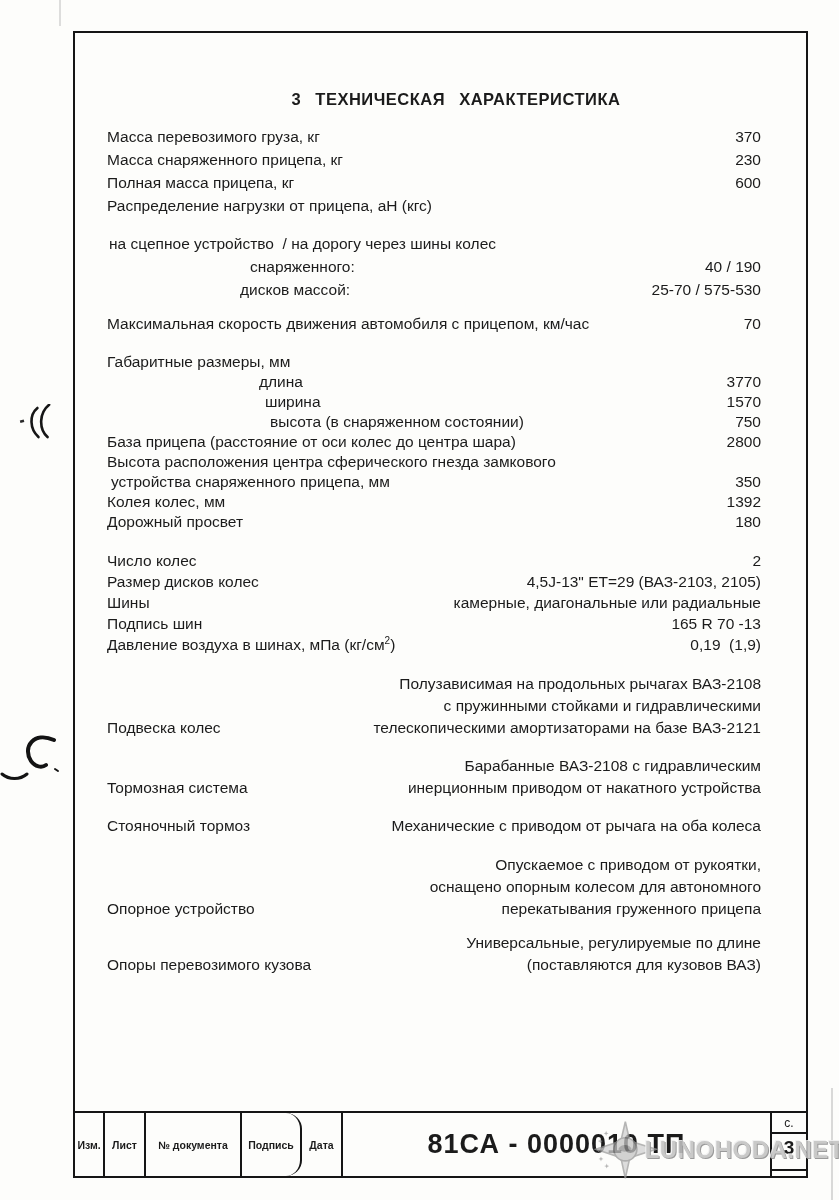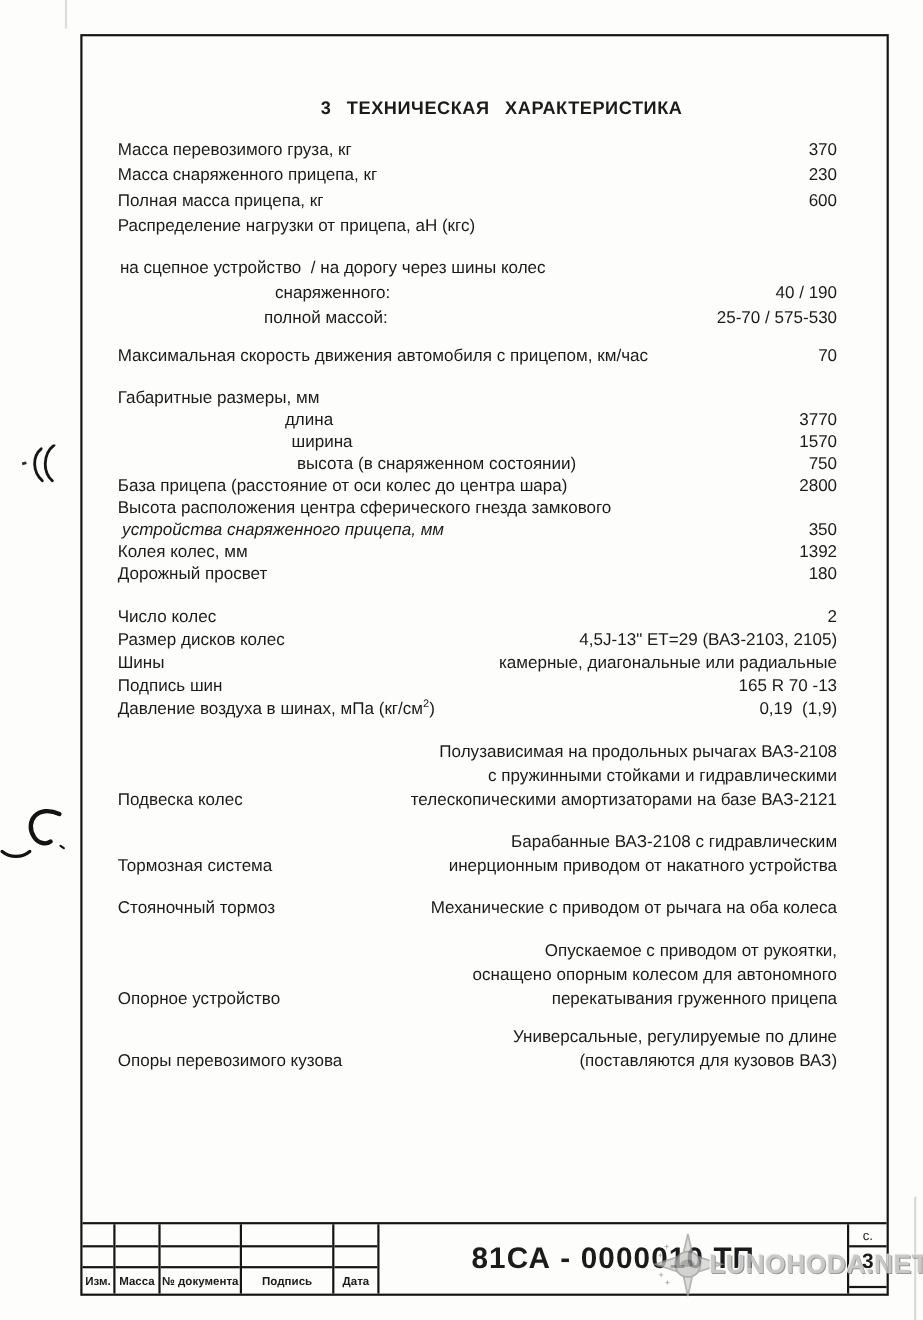--- a/index.html
+++ b/index.html
@@ -25,27 +25,27 @@
   .row2{display:flex;justify-content:space-between;align-items:flex-end;line-height:22px;}
   .lbl{white-space:pre;}
   .val{white-space:pre-line;text-align:right;}
   .lbl sup{font-size:10px;line-height:0;}
   .ind2{padding-left:2px;}
   .ind143{padding-left:143px;}
   .ind133{padding-left:133px;}
   .ind152{padding-left:152px;}
   .ind158{padding-left:158px;}
   .ind163{padding-left:163px;}
-  .ind4{padding-left:4px;font-style:italic;}
+  .ind4{padding-left:4px;}
 
   
   .tb{position:absolute;left:0;right:0;bottom:0;height:65px;border-top:2px solid #151515;
       display:flex;box-sizing:border-box;font-size:10.5px;}
-  .tcol{display:flex;flex-direction:column;border-right:2px solid #151515;box-sizing:border-box;}
-  .w30{width:30px;}.w41{width:41px;}.w88{width:74px;}.w61{width:84px;}.w41b{width:41px;}
+  .tcol{display:flex;flex-direction:row;border-right:2px solid #151515;box-sizing:border-box;}
+  .w30{width:30px;}.w41{width:41px;}.w88{width:96px;}.w61{width:60px;border-radius:16px;}.w41b{width:41px;}
   .tc1{height:21px;border-bottom:2px solid #151515;box-sizing:border-box;}
   .tc2{height:19px;border-bottom:2px solid #151515;box-sizing:border-box;}
   .tc3{flex:1;display:flex;align-items:center;justify-content:center;font-weight:bold;}
   .tb-center{flex:1;border-right:2px solid #151515;display:flex;align-items:center;justify-content:center;
       font-size:27px;font-weight:bold;letter-spacing:1px;box-sizing:border-box;}
   .tb-right{width:34px;display:flex;flex-direction:column;box-sizing:border-box;}
   .trc1{height:21px;border-bottom:2px solid #151515;display:flex;align-items:center;justify-content:center;
       font-size:12px;box-sizing:border-box;}
   .trc2{flex:1;display:flex;align-items:flex-start;justify-content:center;
       font-size:19px;font-weight:bold;padding-top:3px;box-sizing:border-box;border-bottom:2px solid #151515;margin-bottom:5px;}
@@ -113,21 +113,21 @@
     <div class="g lh23" style="top:199px">
       <div class="row">
         <span class="lbl ind2">на сцепное устройство  / на дорогу через шины колес</span>
         <span class="val"></span>
       </div>
       <div class="row">
         <span class="lbl ind143">снаряженного:</span>
         <span class="val">40 / 190</span>
       </div>
       <div class="row">
-        <span class="lbl ind133">полной массой:</span>
+        <span class="lbl ind133">дисков массой:</span>
         <span class="val">25-70 / 575-530</span>
       </div>
     </div>
 
     <div class="g lh23" style="top:279px">
       <div class="row">
         <span class="lbl">Максимальная скорость движения автомобиля с прицепом, км/час</span>
         <span class="val">70</span>
       </div>
     </div>
@@ -237,21 +237,21 @@
 
     <div class="tb">
       <div class="tcol w30">
         <div class="tc1"></div>
         <div class="tc2"></div>
         <div class="tc3">Изм.</div>
       </div>
       <div class="tcol w41">
         <div class="tc1"></div>
         <div class="tc2"></div>
-        <div class="tc3">Масса</div>
+        <div class="tc3">Лист</div>
       </div>
       <div class="tcol w88">
         <div class="tc1"></div>
         <div class="tc2"></div>
         <div class="tc3">№ документа</div>
       </div>
       <div class="tcol w61">
         <div class="tc1"></div>
         <div class="tc2"></div>
         <div class="tc3">Подпись</div>

